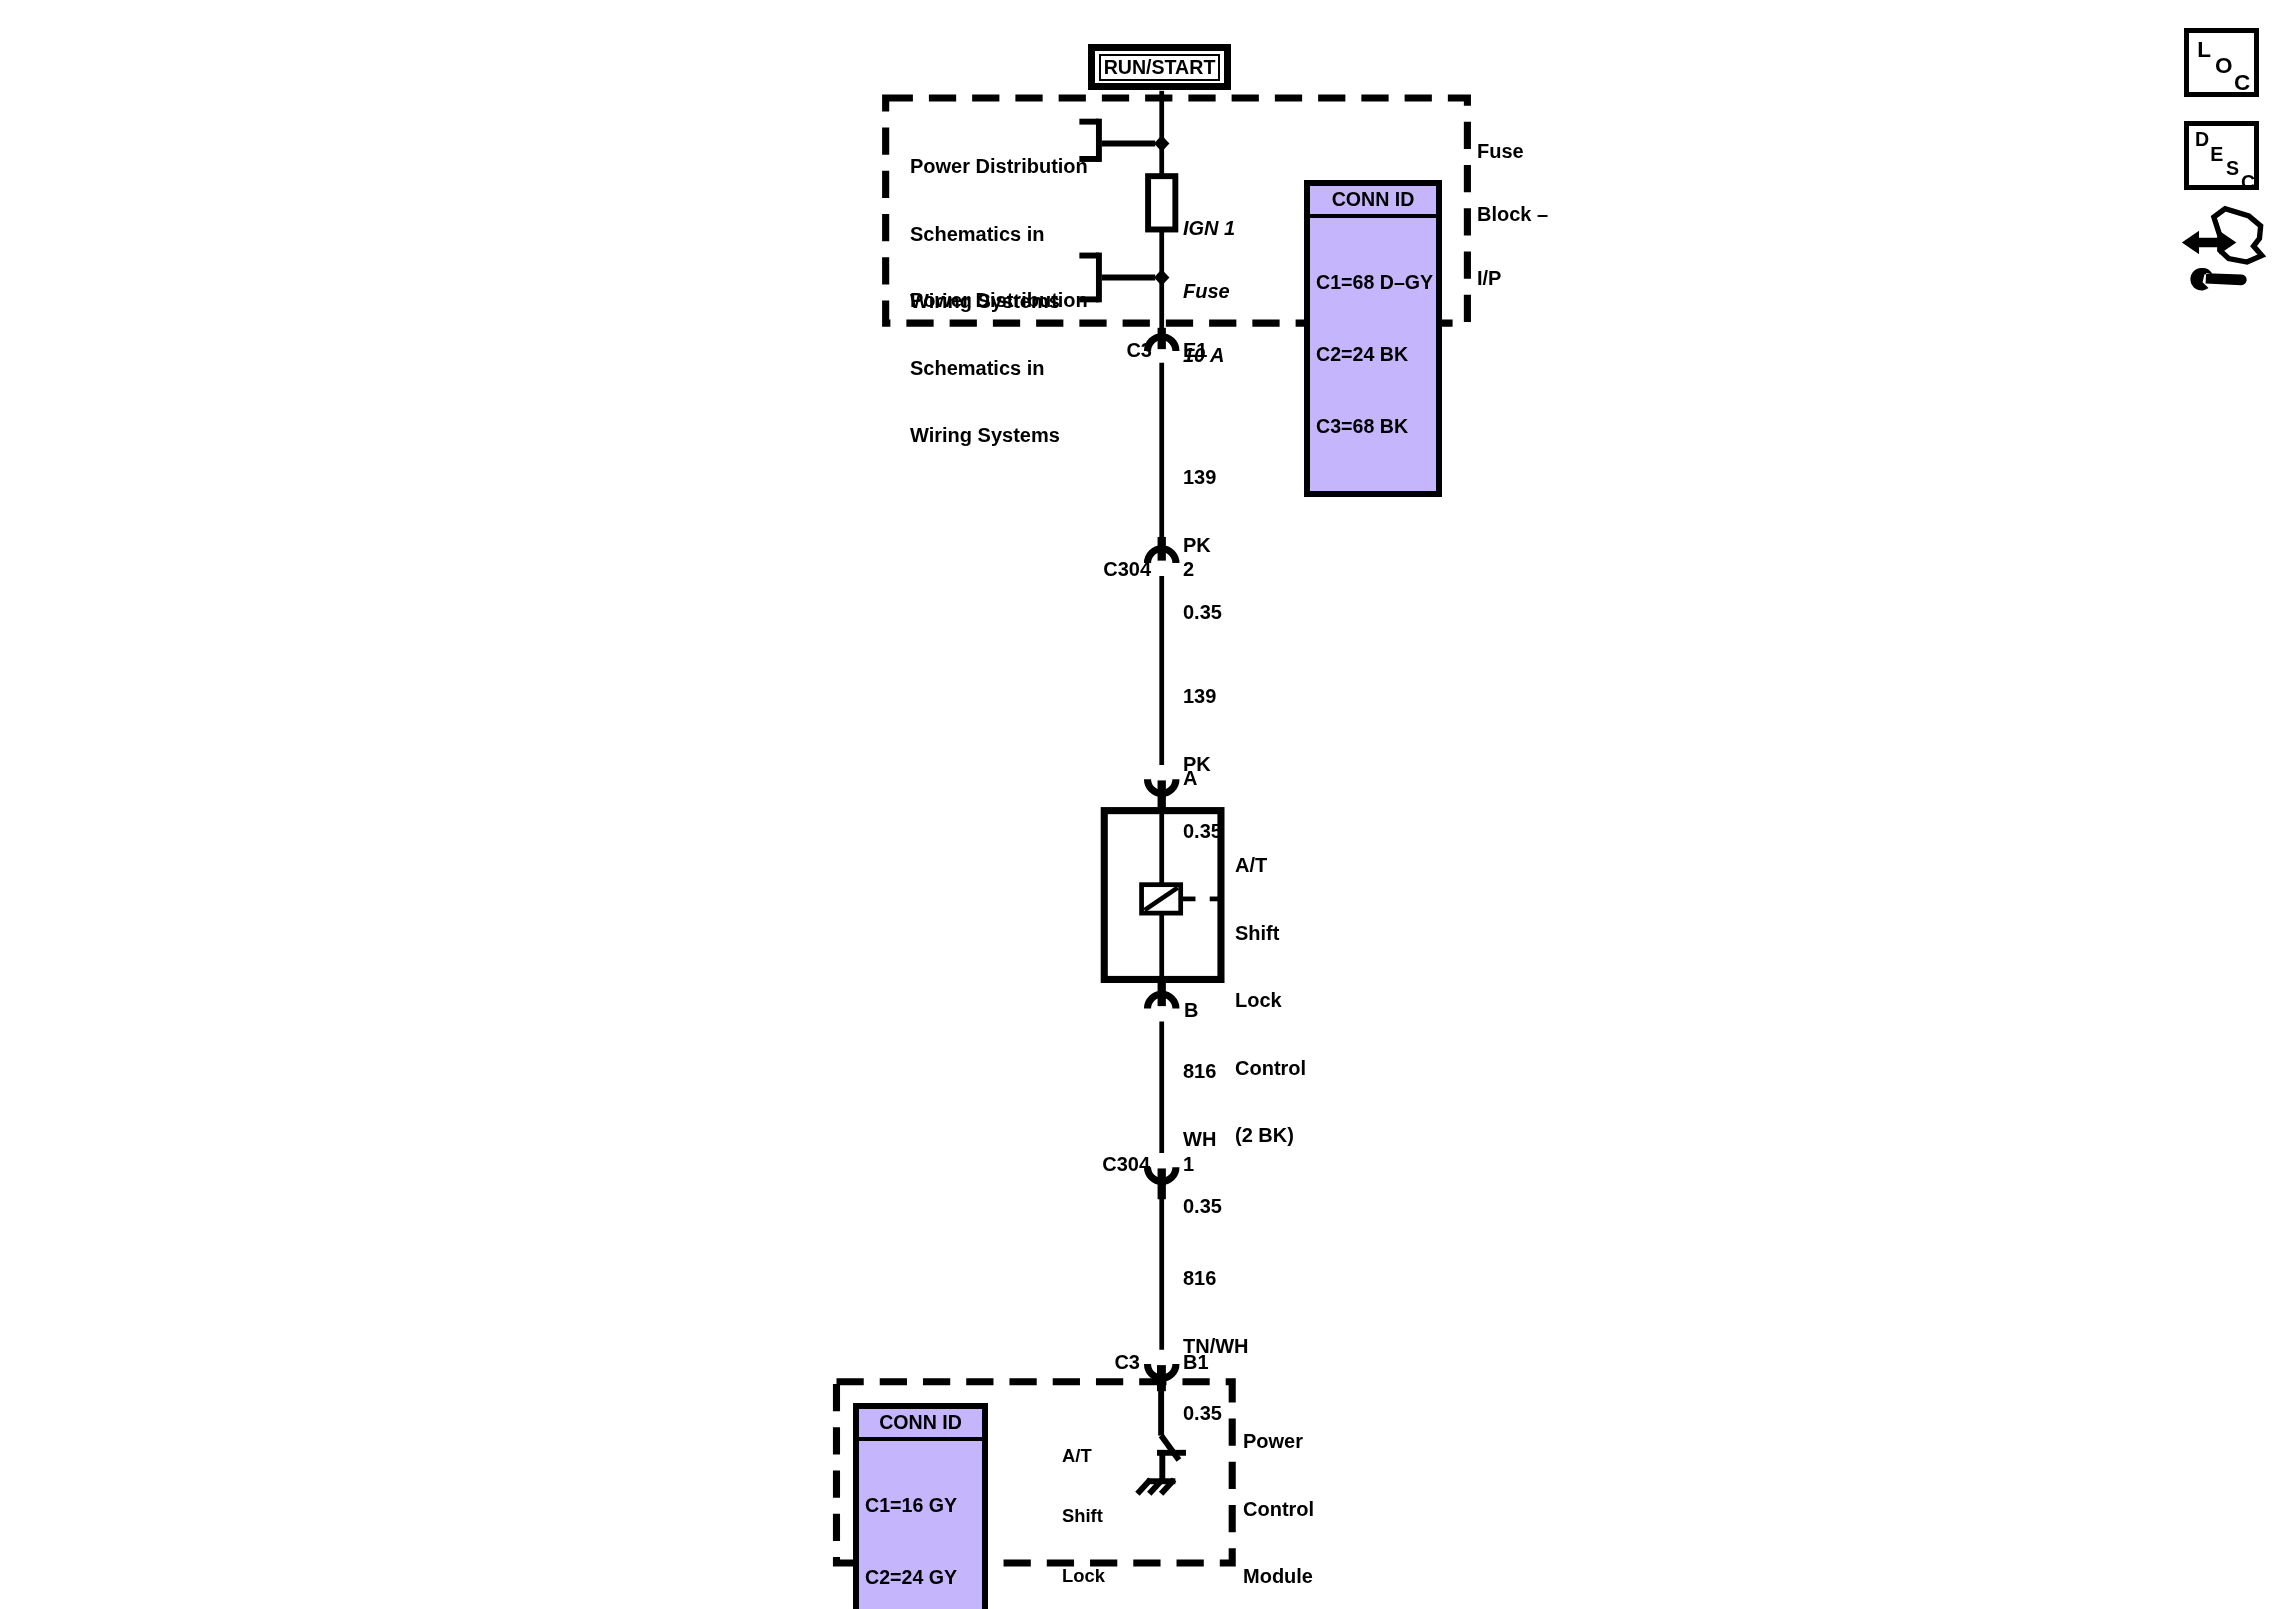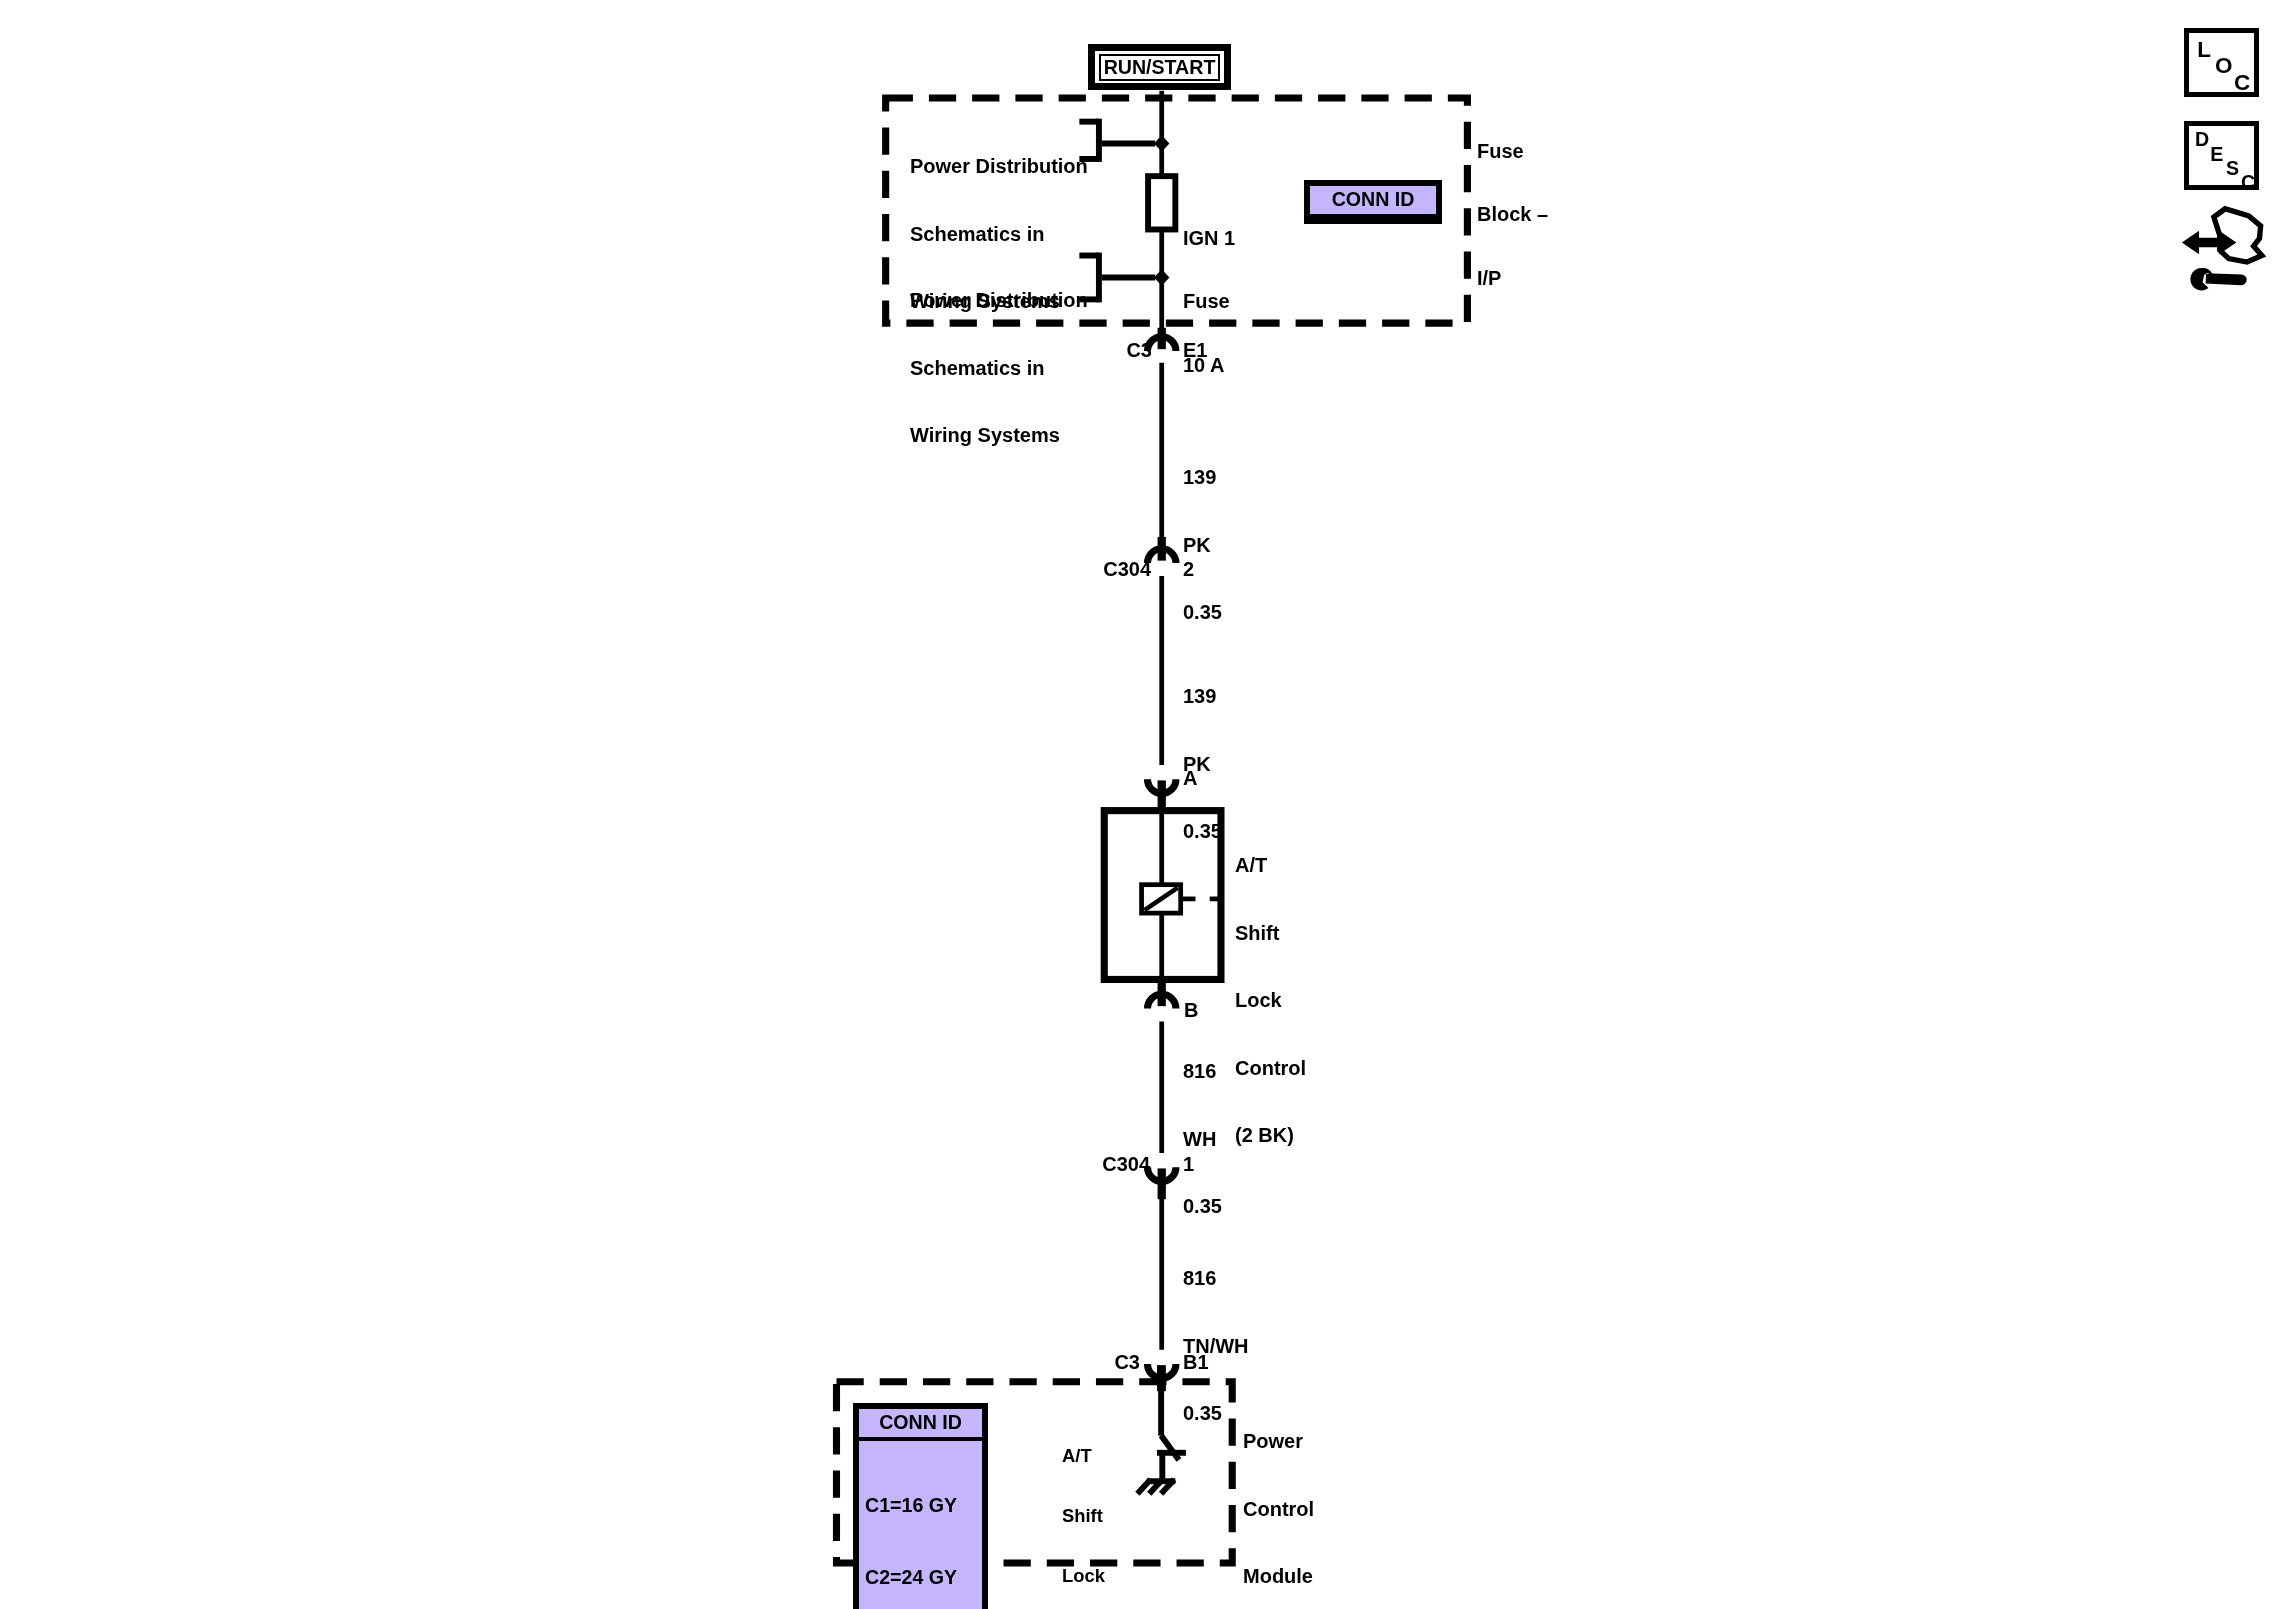--- a/index.html
+++ b/index.html
@@ -139,28 +139,33 @@
   <div>Schematics in</div>
   <div>Wiring Systems</div>
 </div>
 
 <div class="lbl" style="left:910px;top:244px;">
   <div>Power Distribution</div>
   <div>Schematics in</div>
   <div>Wiring Systems</div>
 </div>
 
-<div class="lbl lh36" style="left:1183px;top:185px;">
+<div class="lbl lh36" style="left:1183px;top:175px;font-style:italic;">
   <div>IGN 1</div>
   <div>Fuse</div>
   <div>10 A</div>
 </div>
 
 <div class="conn-table" style="left:1304px;top:180px;width:138px;">
   <div class="hdr">CONN ID</div>
+  <div class="rows">
+    <div>C1=68 D–GY</div>
+    <div>C2=24 BK</div>
+    <div>C3=68 BK</div>
+  </div>
 </div>
 
 <div class="lbl ra" style="left:1107px;top:339px;width:45px;">C3</div>
 <div class="lbl" style="left:1183px;top:339px;">E1</div>
 
 <div class="lbl ra" style="left:1072px;top:558px;width:79px;">C304</div>
 <div class="lbl" style="left:1183px;top:558px;">2</div>
 
 <div class="lbl" style="left:1183px;top:767px;">A</div>
 <div class="lbl" style="left:1184px;top:999px;">B</div>

